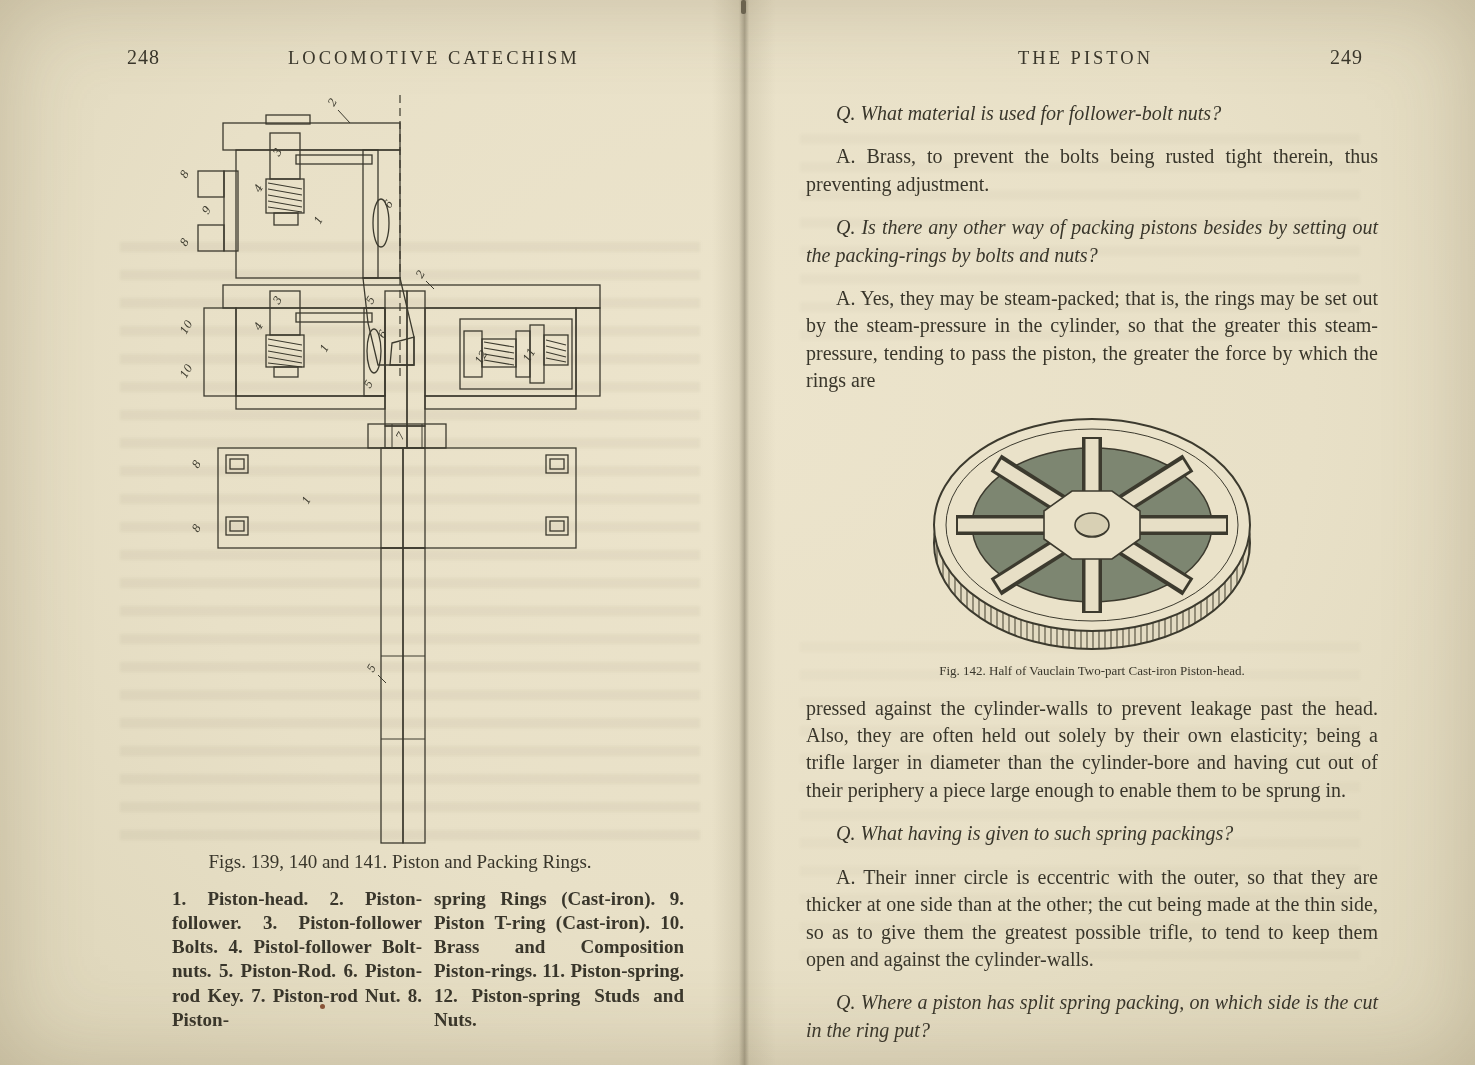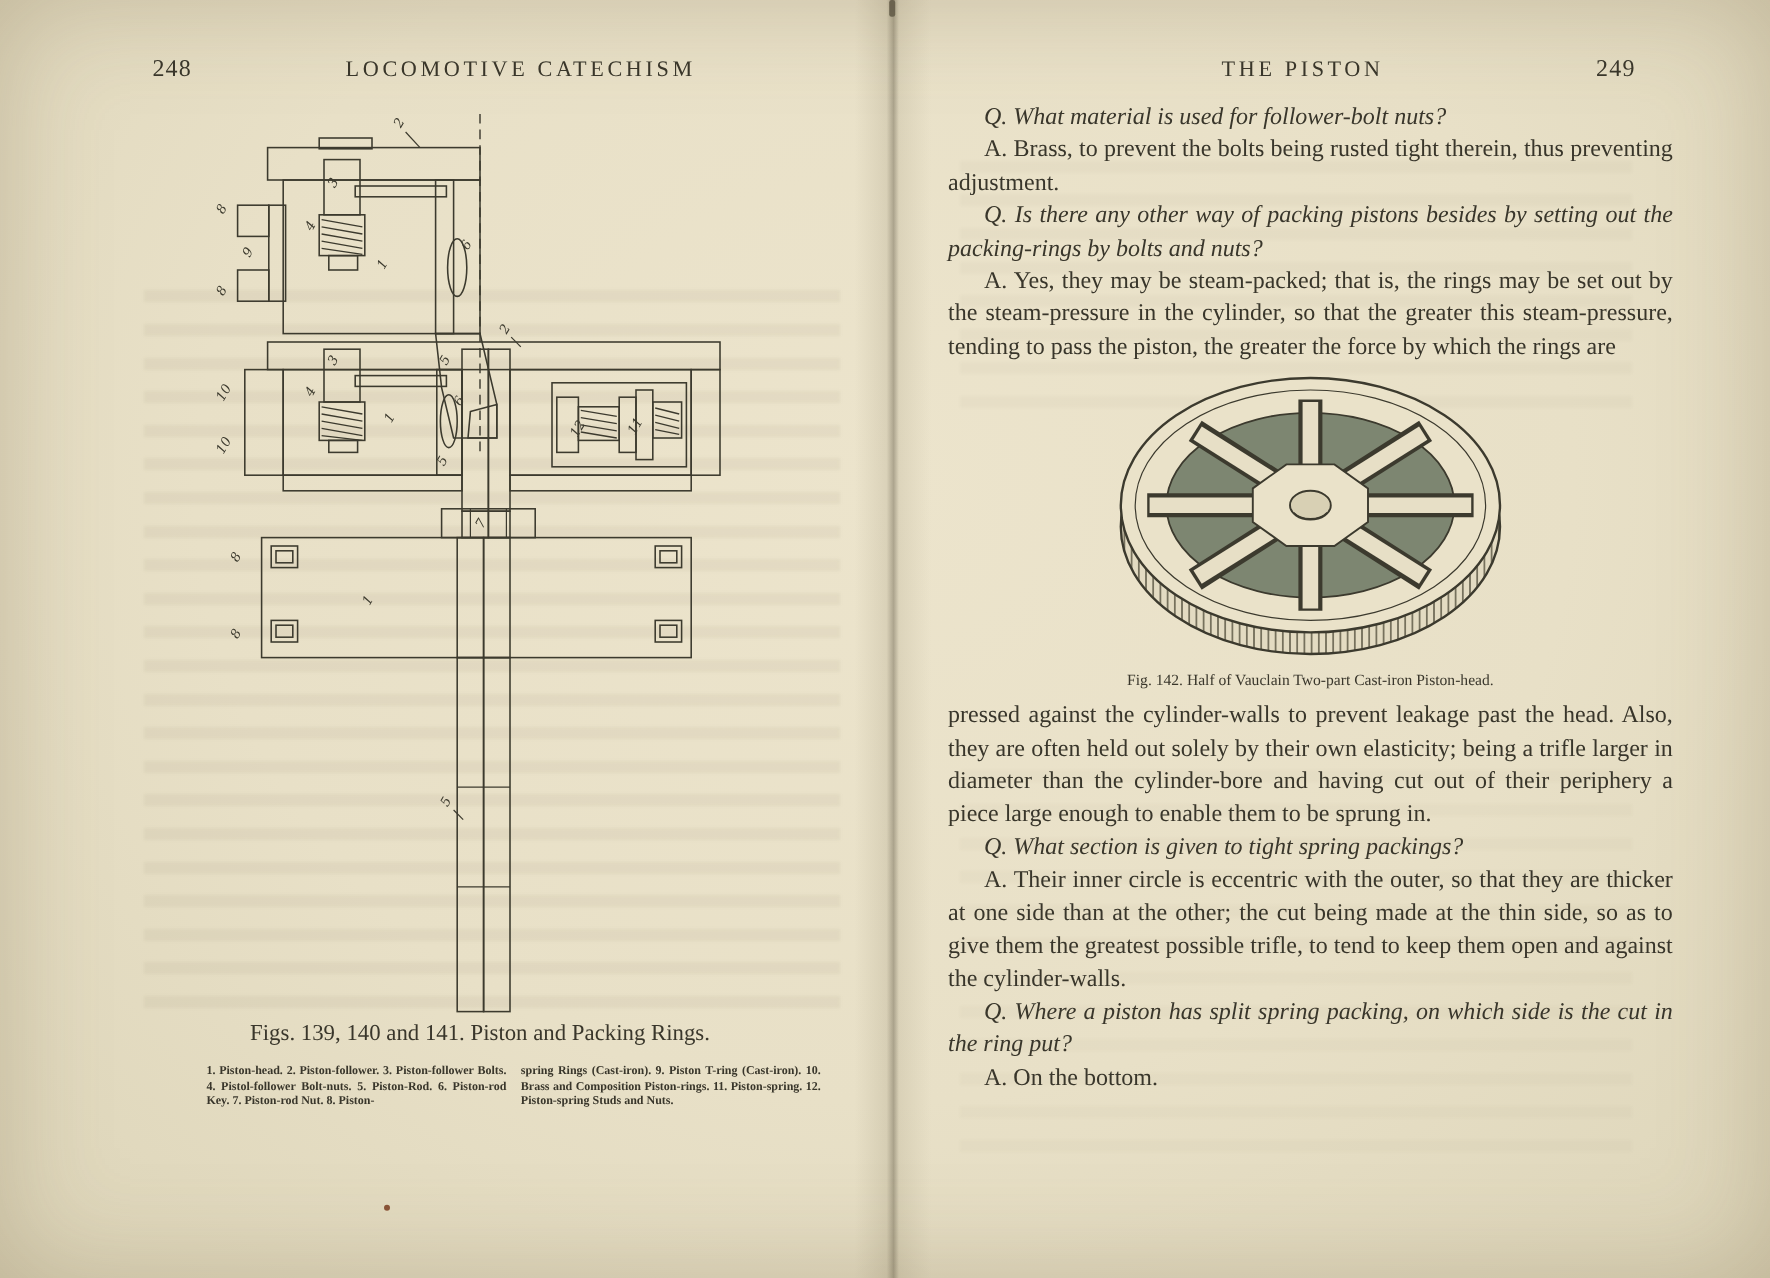--- a/index.html
+++ b/index.html
@@ -14,25 +14,25 @@
       rgba(70,62,42,.38) 51%, rgba(110,100,70,.12) 58%, rgba(110,100,70,0) 100%);}
   .gutter-notch{position:absolute;left:741px;top:0;width:5px;height:14px;background:#6b6452;border-radius:2px;}
   .folio{position:absolute;font-size:20px;letter-spacing:1px;}
   .rhead{position:absolute;font-size:18.5px;letter-spacing:3px;}
   .ghost{position:absolute;pointer-events:none;filter:blur(1.4px);
     background:repeating-linear-gradient(0deg, rgba(95,88,58,.06) 0 10px, rgba(95,88,58,0) 10px 28px);}
   
   .fig-left{position:absolute;left:178px;top:93px;width:470px;height:760px;}
   .fig-caption-left{position:absolute;left:120px;top:851px;width:560px;text-align:center;font-size:19px;}
   .legend{position:absolute;left:172px;top:887px;width:512px;display:flex;gap:12px;}
-  .legend .col{width:250px;font-weight:bold;font-size:10px;line-height:1.27;text-align:justify;}
+  .legend .col{width:250px;font-weight:bold;font-size:19px;line-height:1.27;text-align:justify;}
   .speck{position:absolute;left:320px;top:1004px;width:5px;height:5px;border-radius:50%;background:#8a5438;}
   
   .text-col{position:absolute;left:790px;top:84px;width:604px;}
-  .text-col p{margin:0;font-size:20px;line-height:27.4px;text-align:justify;text-indent:30px;}
+  .text-col p{margin:16px;font-size:20px;line-height:27.4px;text-align:justify;text-indent:30px;}
   .text-col p.q{font-style:italic;}
   .text-col p.cont{text-indent:0;}
   .fig142-wrap{width:340px;height:250px;margin:4px auto 2px auto;}
   .fig-caption-right{text-align:center;font-size:13px;margin:2px 0 8px 0;}
   
   svg .ol{fill:none;stroke:#3c3a2e;stroke-width:1.3;}
   svg text.fl{font-family:"DejaVu Serif",serif;font-style:italic;font-size:11px;fill:#3c3a2e;}
 </style>
 </head>
 <body>
@@ -226,19 +226,19 @@
       </g>
 
       <polygon points="122,100 150,80 190,80 218,100 218,128 190,148 150,148 122,128" fill="#eae2c9" stroke="#3c3a2e" stroke-width="1.6"></polygon>
       <ellipse cx="170" cy="114" rx="17" ry="12" fill="#d8d0b4" stroke="#3c3a2e" stroke-width="1.6"></ellipse>
       <path d="M156,120 a17,12 0 0 0 28,0" fill="none" stroke="#3c3a2e" stroke-width="1"></path>
     </svg>
   </div>
   <div class="fig-caption-right">Fig. 142.  Half of Vauclain Two-part Cast-iron Piston-head.</div>
 
   <p class="cont">pressed against the cylinder-walls to prevent leakage past the head.  Also, they are often held out solely by their own elasticity; being a trifle larger in diameter than the cylinder-bore and having cut out of their periphery a piece large enough to enable them to be sprung in.</p>
-  <p class="q">Q. What section is given to tight spring packings?</p>
+  <p class="q">Q. What having is given to such spring packings?</p>
   <p class="a">A. Their inner circle is eccentric with the outer, so that they are thicker at one side than at the other; the cut being made at the thin side, so as to give them the greatest possible trifle, to tend to keep them open and against the cylinder-walls.</p>
   <p class="q">Q. Where a piston has split spring packing, on which side is the cut in the ring put?</p>
   <p class="a">A. On the bottom.</p>
 </div>
 
 <div class="vignette"></div>
 
 </body></html>

